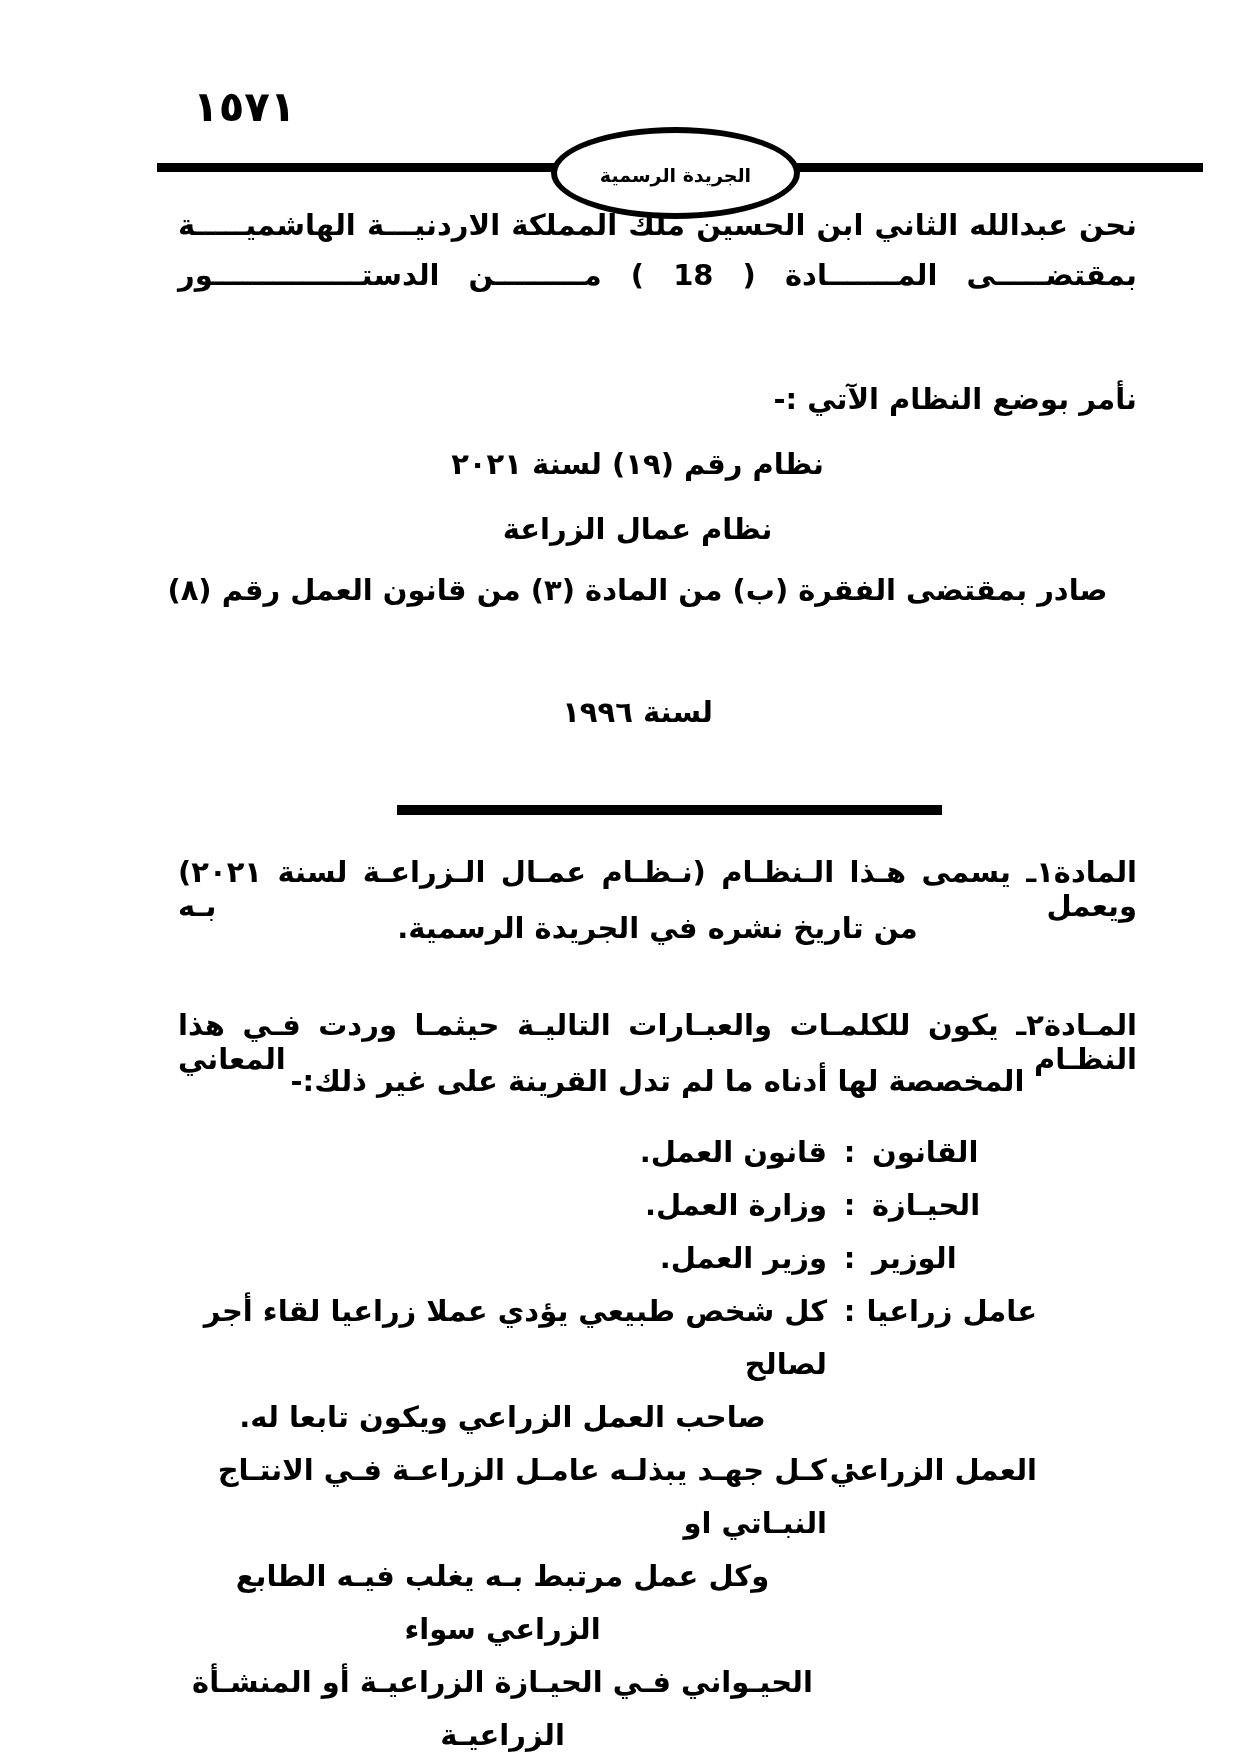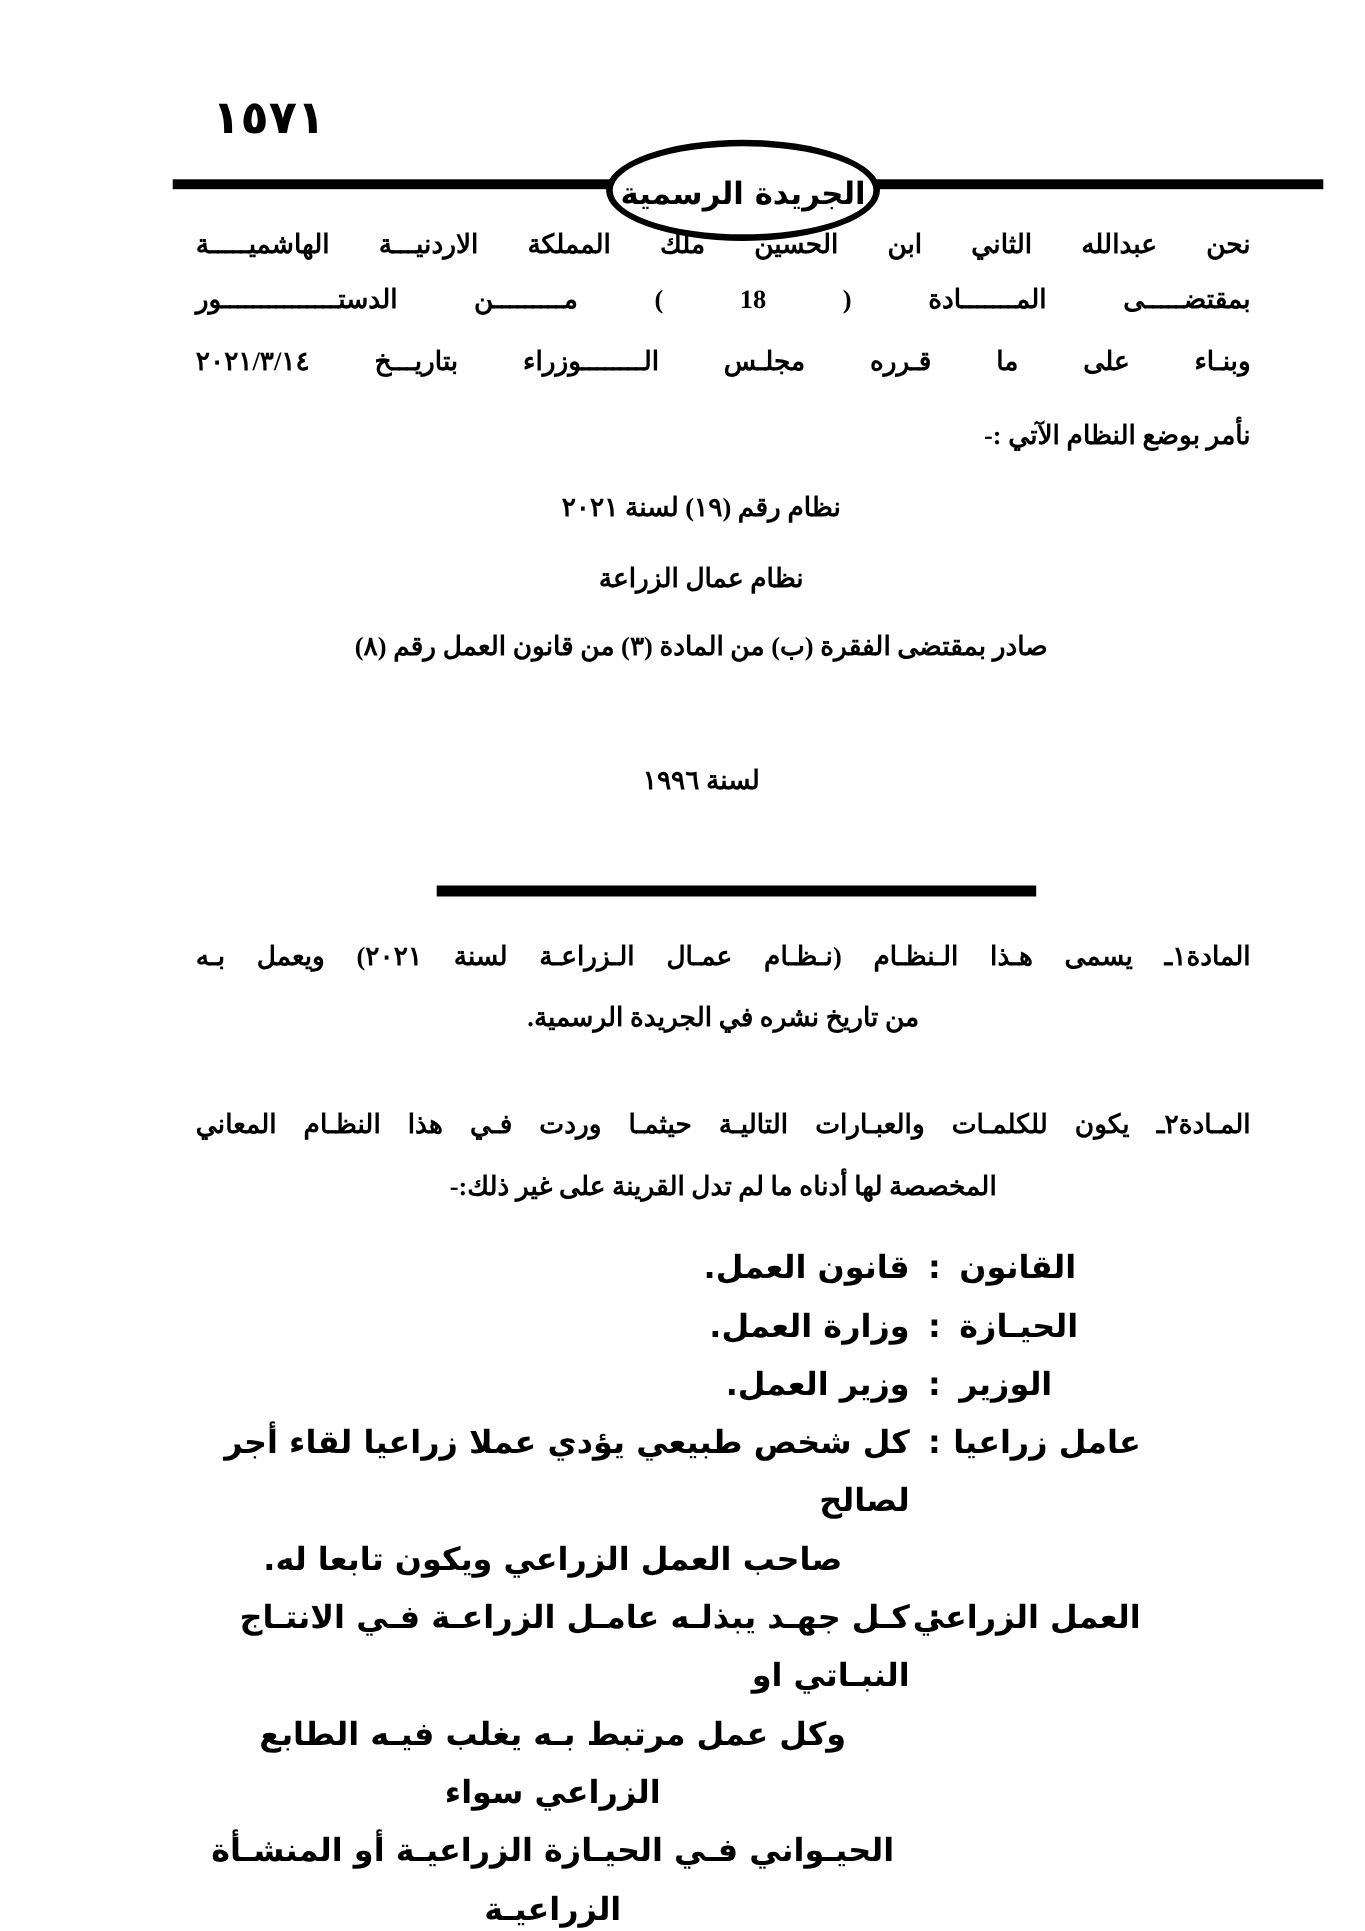--- a/index.html
+++ b/index.html
@@ -45,32 +45,31 @@
     height: 80px;
     background: #ffffff;
     border: 6px solid #000000;
     border-radius: 50%;
     z-index: 2;
     display: flex;
     align-items: center;
     justify-content: center;
   }
   .gazette-badge span {
-    font-size: 28px;
+    font-size: 19px;
     padding-top: 4px;
   }
 
   
   .tline {
     position: absolute;
     right: 104px;
     left: 105px;
-    font-size: 24px;
+    font-size: 29px;
     direction: rtl;
-    font-family: Liberation Serif, serif;
   }
   .just {
     text-align: justify;
     text-align-last: justify;
     text-justify: inter-word;
   }
   .right { text-align: right; }
   .center { text-align: center; }
   .title-line {
     right: 124px;
@@ -113,21 +112,20 @@
 <div class="page">
 
   <div class="page-number">١٥٧١</div>
   <div class="header-rule"></div>
   <div class="gazette-badge">
     <span>الجريدة الرسمية</span>
   </div>
 
   <div class="tline just" style="top:208px">نحن عبدالله الثاني ابن الحسين ملك المملكة الاردنيـــة الهاشميـــــة</div>
   <div class="tline just" style="top:258px">بمقتضـــــى المـــــــادة ( 18 ) مـــــــــن الدستـــــــــــــــور</div>
-  <div class="tline just" style="top:314px">وبنـاء على ما قـرره مجلـس الــــــــوزراء بتاريـــخ ٢٠٢١/٣/١٤</div>
   <div class="tline right" style="top:382px">نأمر بوضع النظام الآتي :-</div>
 
   <div class="tline title-line" style="top:447px">نظام رقم (١٩) لسنة ٢٠٢١</div>
   <div class="tline title-line" style="top:512px">نظام عمال الزراعة</div>
   <div class="tline title-line" style="top:573px">صادر بمقتضى الفقرة (ب) من المادة (٣) من قانون العمل رقم (٨)</div>
   <div class="tline title-line" style="top:695px">لسنة ١٩٩٦</div>
 
   <div class="section-divider"></div>
 
   <div class="tline just" style="top:855px">المادة١ـ يسمى هـذا الـنظـام (نـظـام عمـال الـزراعـة لسنة ٢٠٢١) ويعمل بـه</div>

